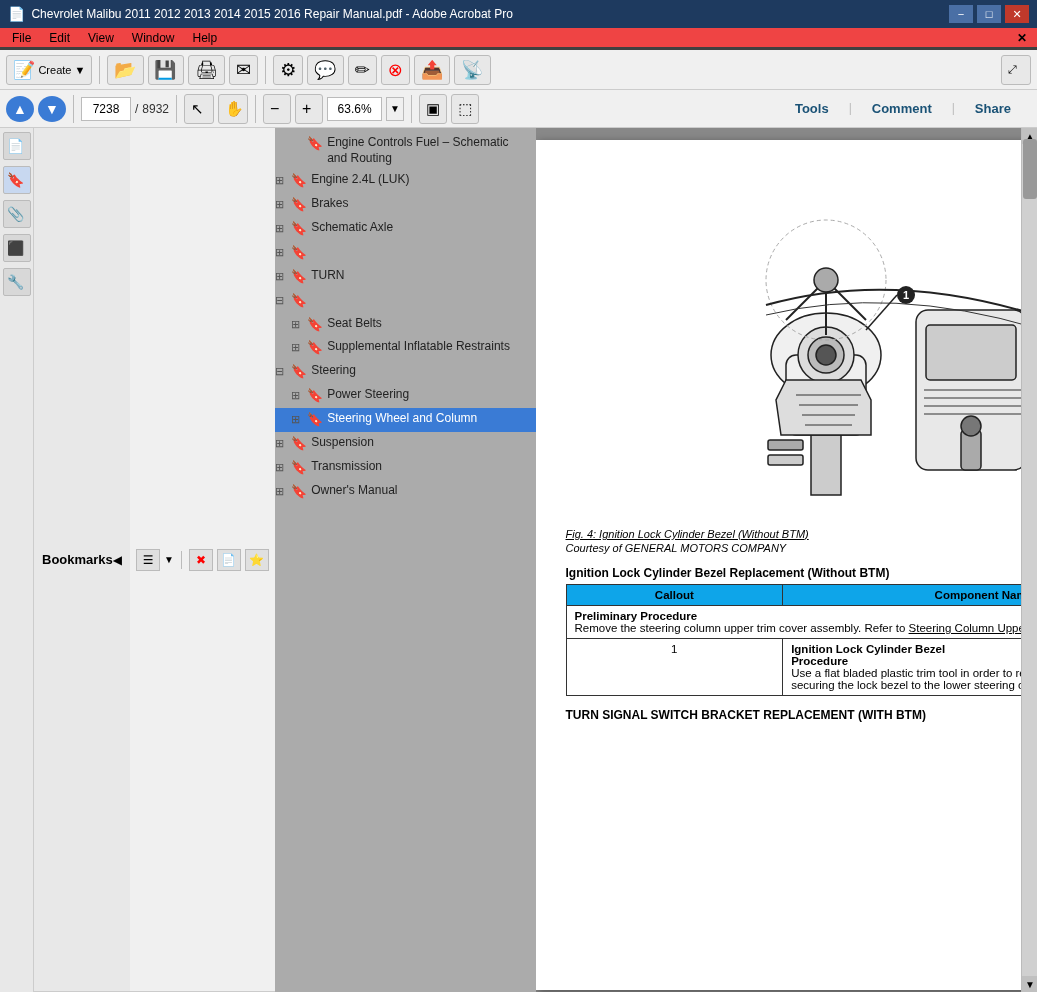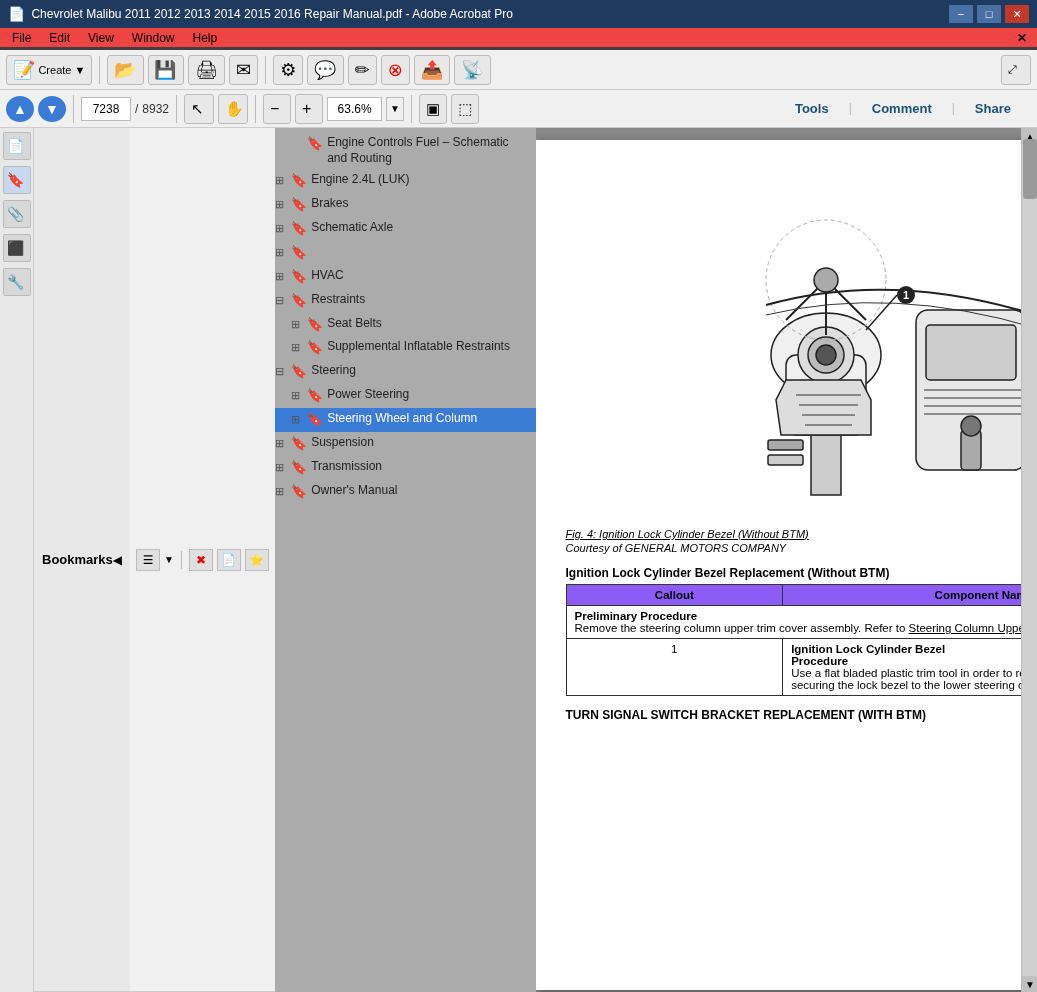--- a/index.html
+++ b/index.html
@@ -278,21 +278,21 @@
       border-collapse: collapse;
       margin-bottom: 12px;
       font-size: 11.5px;
     }
     .pdf-table th, .pdf-table td {
       border: 1px solid #333;
       padding: 4px 8px;
       vertical-align: top;
     }
     .pdf-table th {
-      background: #8b5cf6;
+      background: #0ea5e9;
       text-align: center;
       font-weight: bold;
     }
     .pdf-table .center-cell { text-align: center; }
     .pdf-section-title {
       font-size: 12px;
       font-weight: bold;
       margin-top: 10px;
       margin-bottom: 2px;
       text-transform: uppercase;
@@ -464,27 +464,26 @@
       </div>
 
       <div class="tree-item">
         <span class="expand-btn">⊞</span>
         <span class="item-icon">🔖</span>
       </div>
 
       <div class="tree-item">
         <span class="expand-btn">⊞</span>
         <span class="item-icon">🔖</span>
-        <span class="item-label">HVAC</span>
+        <span class="item-label">TURN</span>
       </div>
 
       <div class="tree-item">
         <span class="expand-btn">⊟</span>
         <span class="item-icon">🔖</span>
-        <span class="item-label">Restraints</span>
       </div>
 
       <div class="tree-item indent1">
         <span class="expand-btn">⊞</span>
         <span class="item-icon">🔖</span>
         <span class="item-label">Seat Belts</span>
       </div>
 
       <div class="tree-item indent1">
         <span class="expand-btn">⊞</span>

